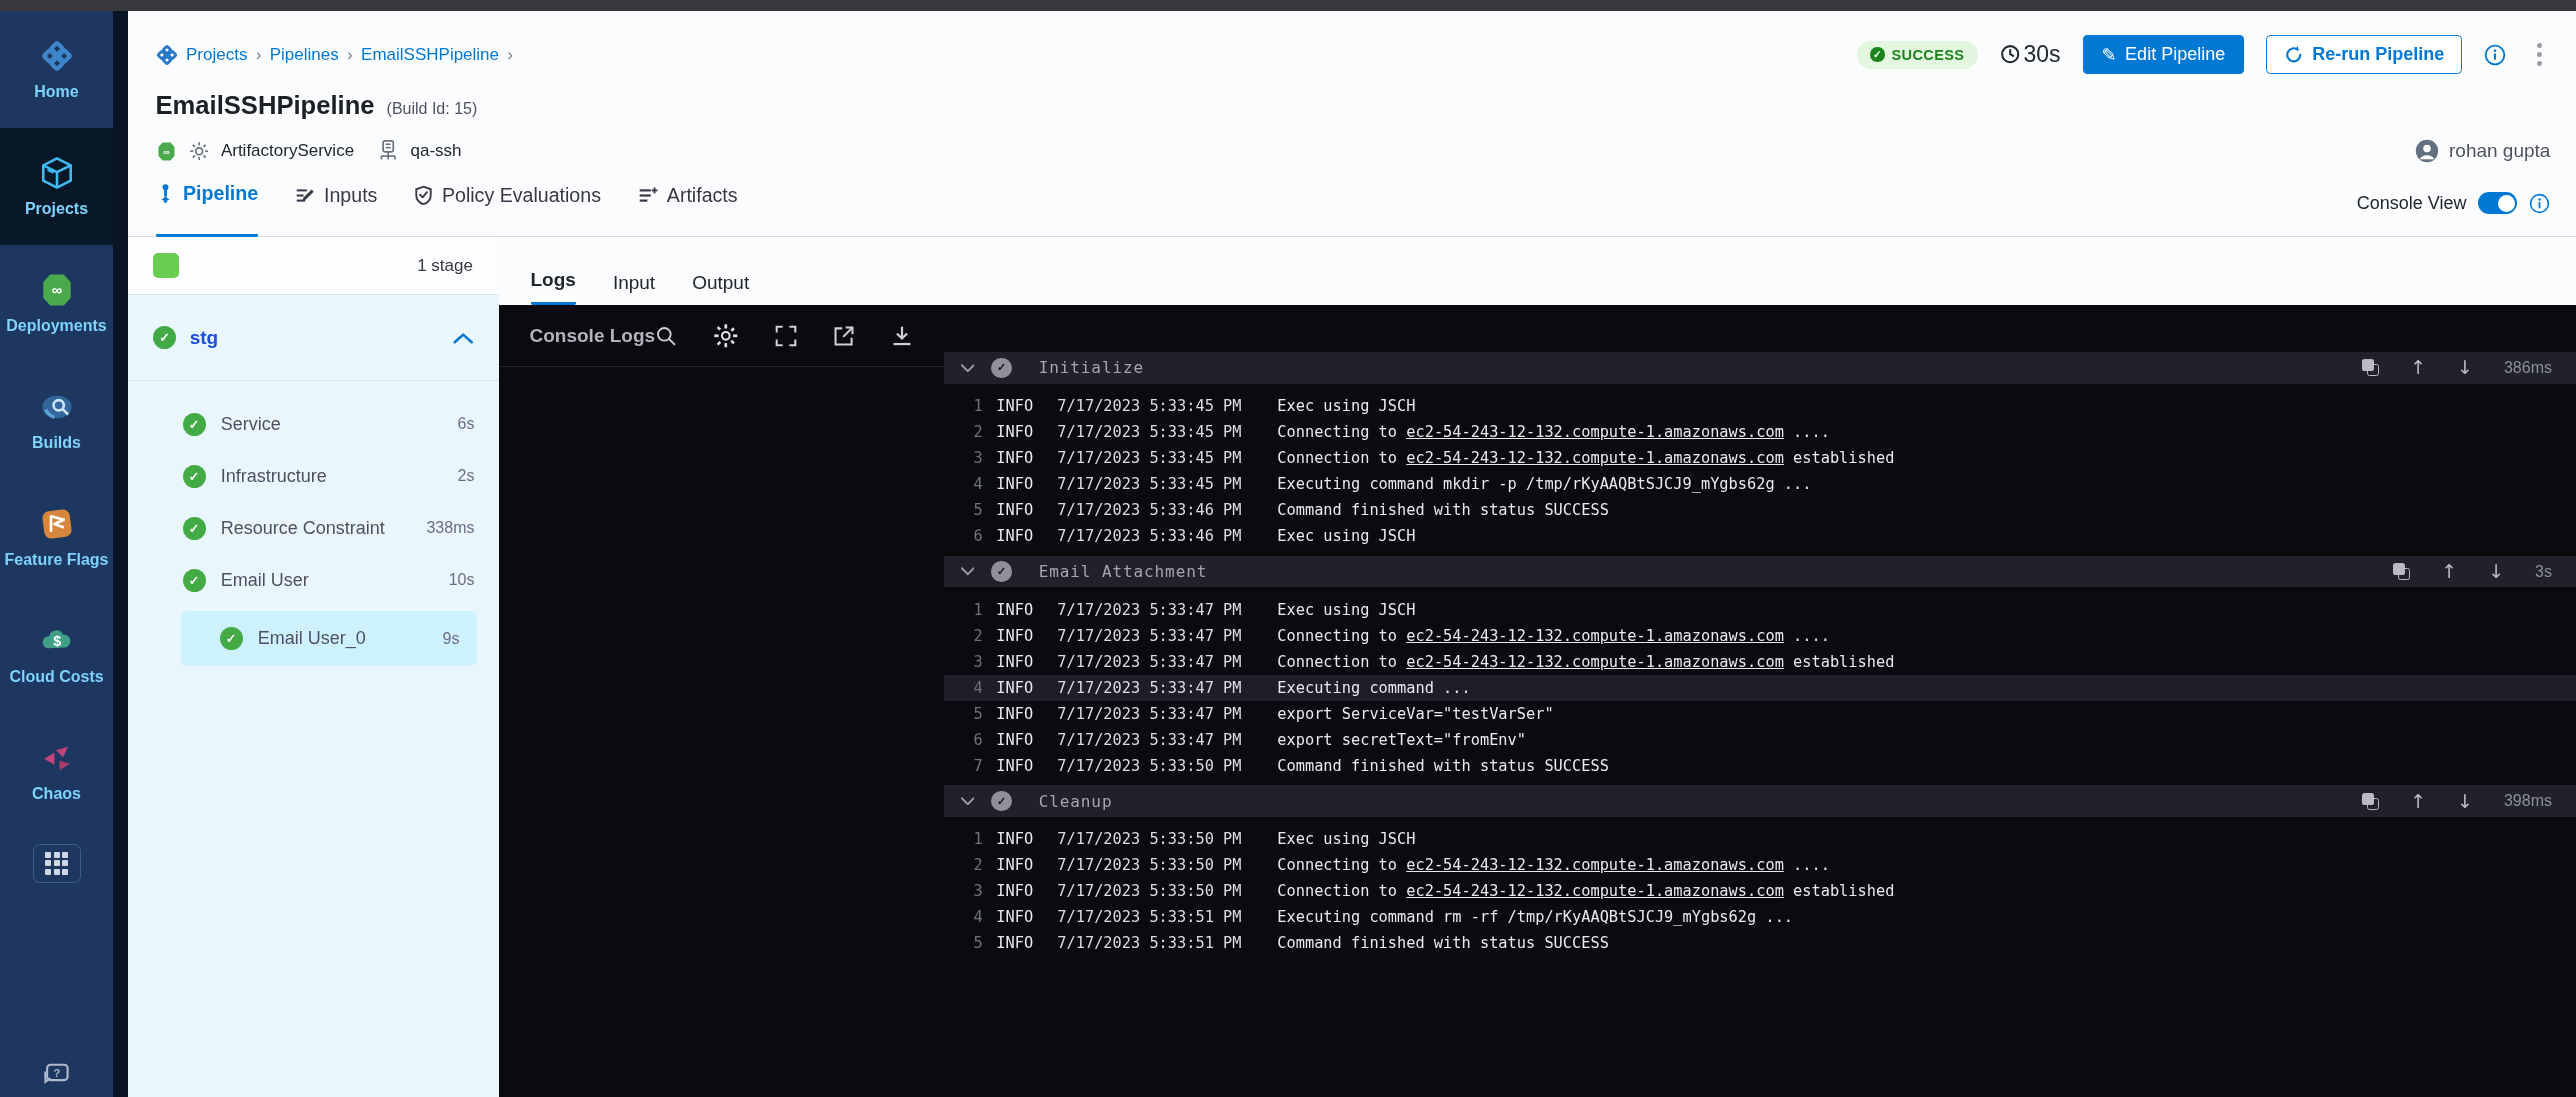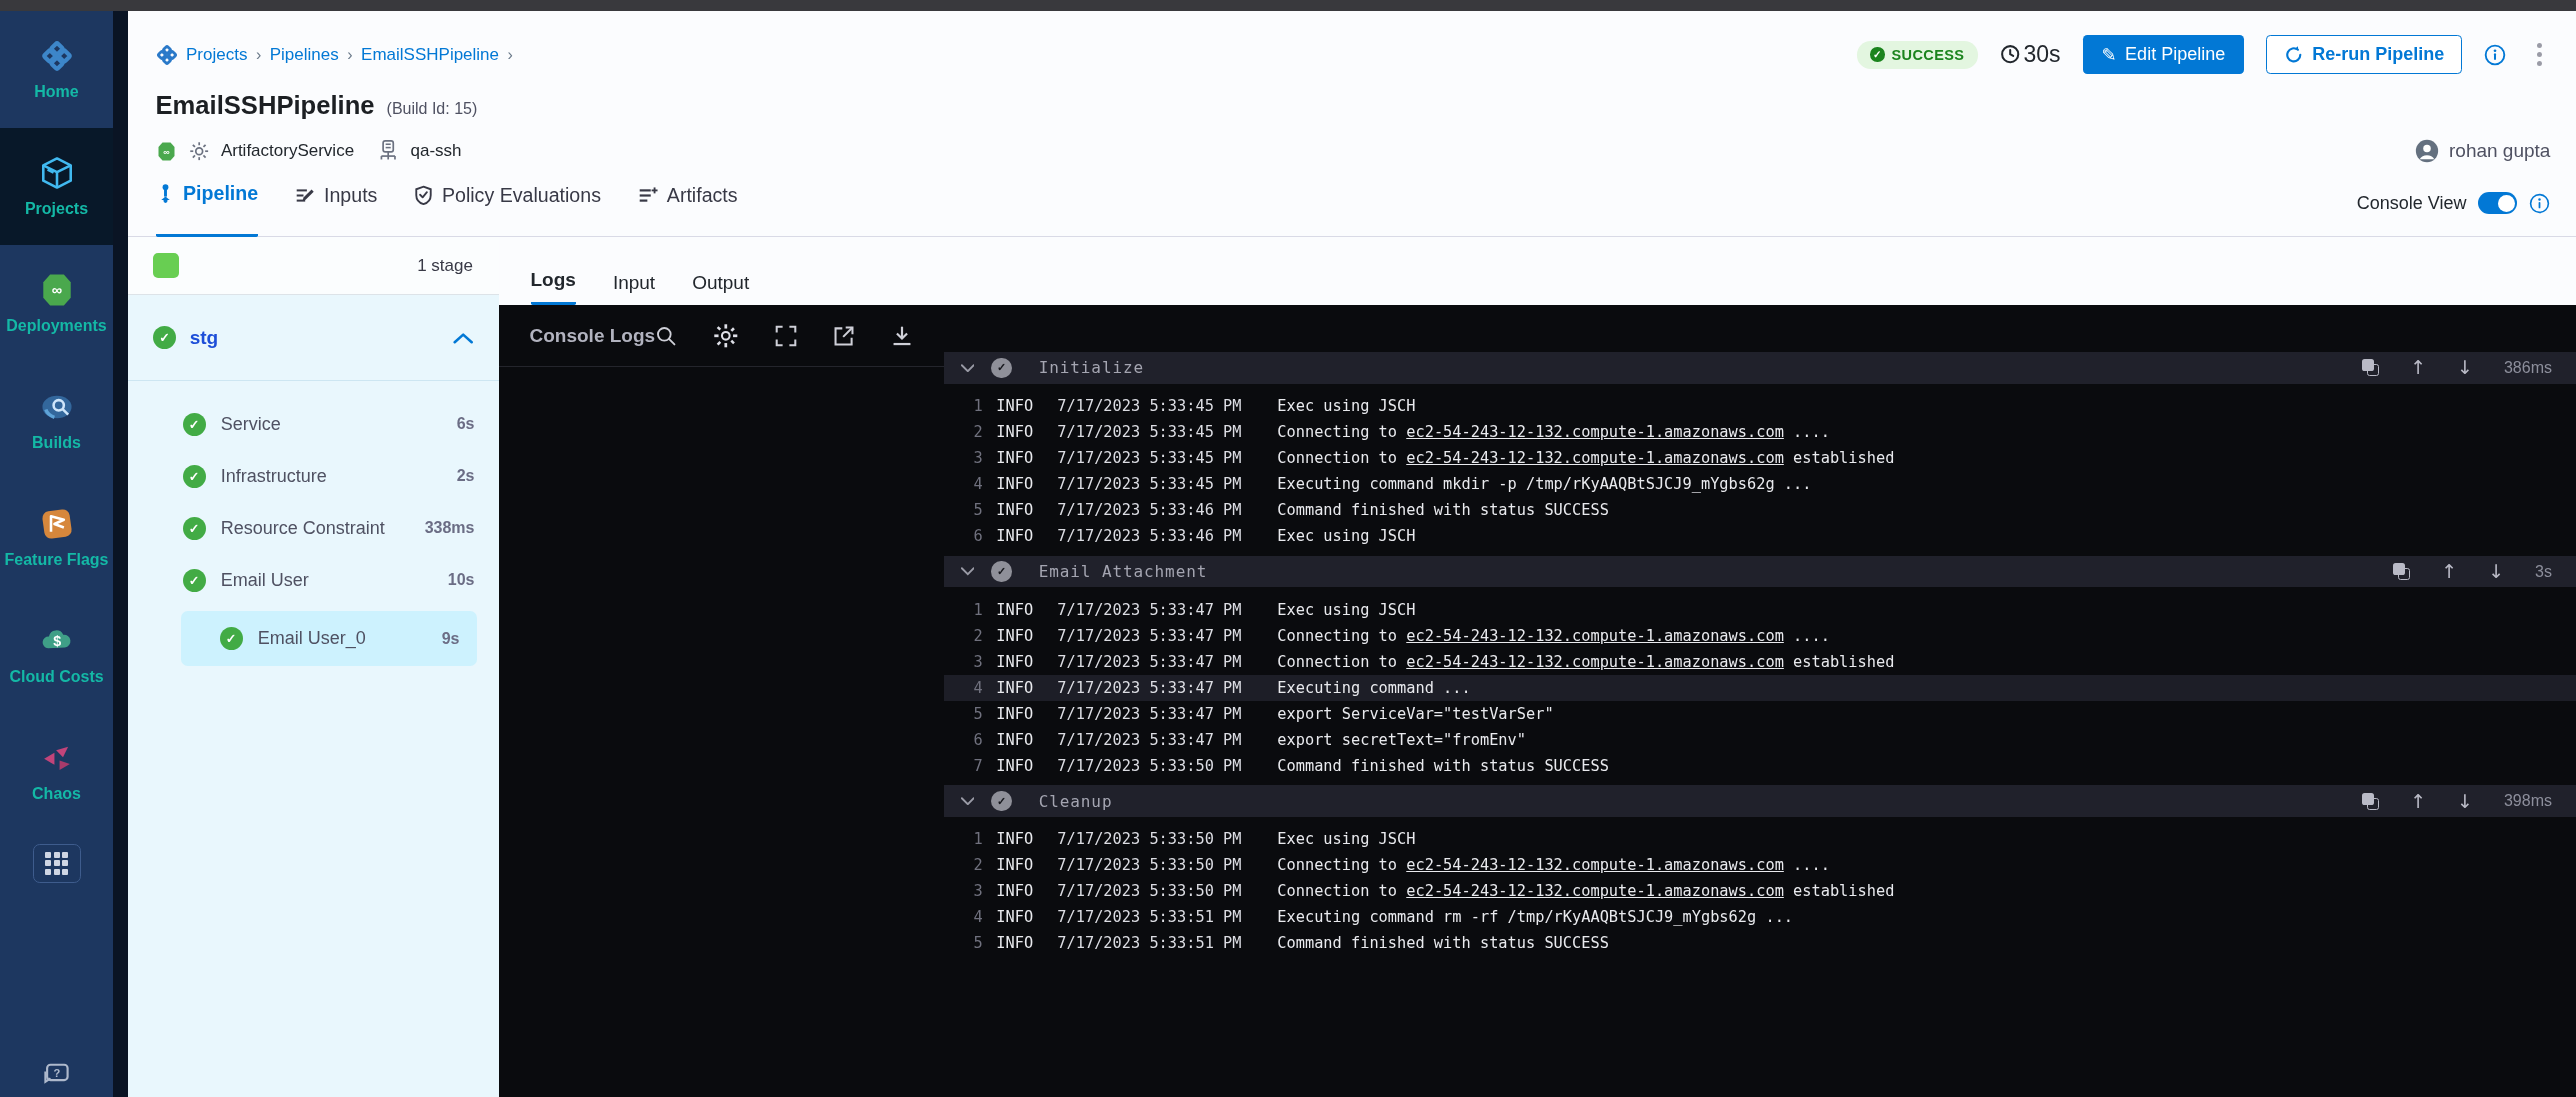--- a/index.html
+++ b/index.html
@@ -5,21 +5,21 @@
   * { margin:0; padding:0; box-sizing:border-box; }
   html,body { width:2576px; height:1097px; overflow:hidden; background:#fff;
               font-family:"Liberation Sans", sans-serif; }
   .top-strip { height:11px; background:#39393d; width:100%; }
   .app { display:flex; height:1086px; width:100%; }
 
   
   .sidebar { width:113px; background:#1d3760; display:flex; flex-direction:column; position:relative; flex:none; }
   .sidebar-dark-strip { width:14.5px; background:#0a1424; flex:none; }
   .nav-item { height:117px; display:flex; flex-direction:column; align-items:center; justify-content:center; gap:8.5px;
-              color:#14b8a6; font-size:16px; font-weight:700; cursor:pointer; }
+              color:#7dd3fc; font-size:16px; font-weight:700; cursor:pointer; }
   .nav-item.active { background:#081829; }
   .nav-ico { width:37px; height:37px; display:flex; align-items:center; justify-content:center; }
   .grid-btn { margin:13.6px auto 0; width:48px; height:39px; border:0.9px solid #3e5c8d; border-radius:6.8px;
               display:flex; align-items:center; justify-content:center; }
   .grid-dots { display:grid; grid-template-columns:repeat(3,6px); grid-template-rows:repeat(3,6px); gap:2.6px; }
   .grid-dots span { background:#cfd6e4; width:6px; height:6px; border-radius:0.9px; }
   .help-wrap { position:absolute; bottom:-12px; left:0; width:113px; display:flex; flex-direction:column; align-items:center; gap:5.1px;
                color:#aeb9cc; font-size:13.6px; font-weight:700; letter-spacing:0.9px; }
 
   
@@ -65,21 +65,21 @@
                      align-items:center; padding:0 25.6px; flex:none; }
   .stage-square { width:25.6px; height:25.6px; background:#68ce52; border-radius:5.1px; }
   .stage-count { margin-left:auto; font-size:17px; color:#383946; }
   .stg-row { height:85px; display:flex; align-items:center; padding:0 25.6px; cursor:pointer; }
   .stg-name { margin-left:13.6px; font-size:19px; font-weight:600; color:#1d4ed8; }
   .stg-chevron { margin-left:auto; }
   .stage-divider { height:0.9px; background:#cde6f2; margin:0; }
   .steps { padding-top:17px; display:flex; flex-direction:column; }
   .step-row { height:52px; display:flex; align-items:center; padding:0 24px 0 55px; cursor:pointer; }
   .step-name { margin-left:15.3px; font-size:18px; color:#4f5162; }
-  .step-time { margin-left:auto; font-size:16px; color:#6b6d85;font-weight:bold; }
+  .step-time { margin-left:auto; font-size:16px; color:#6b6d85; }
   .check-c { width:23px; height:23px; border-radius:50%; background:#42ab45; color:#fff; font-size:12.8px; font-weight:700;
              display:flex; align-items:center; justify-content:center; flex:none; }
   .step-row.selected { background:#cdf2fe; border-radius:6.8px; margin:5.1px 22px 0 53px; padding:0 17px 0 39px; height:55px; }
 
   
   .console-col { flex:1; display:flex; flex-direction:column; min-width:0; background:#fbfcfe; }
   .console-tabs { height:68px; display:flex; align-items:flex-end; gap:37px; padding:0 0 0 32px; background:#fbfcfe; flex:none; }
   .ctab { font-size:19px; color:#22272d; padding-bottom:11px; cursor:pointer; }
   .ctab.active { font-weight:700; border-bottom:3.4px solid #0278d5; margin-bottom:0; border-radius:1.7px; }
   .console-dark { flex:1; background:#0a0b0e; display:flex; flex-direction:row; min-height:0; }

